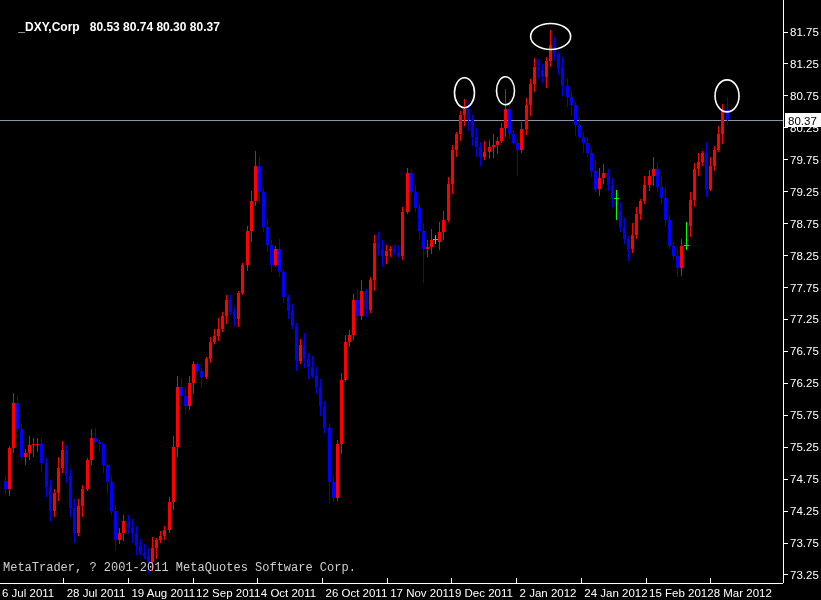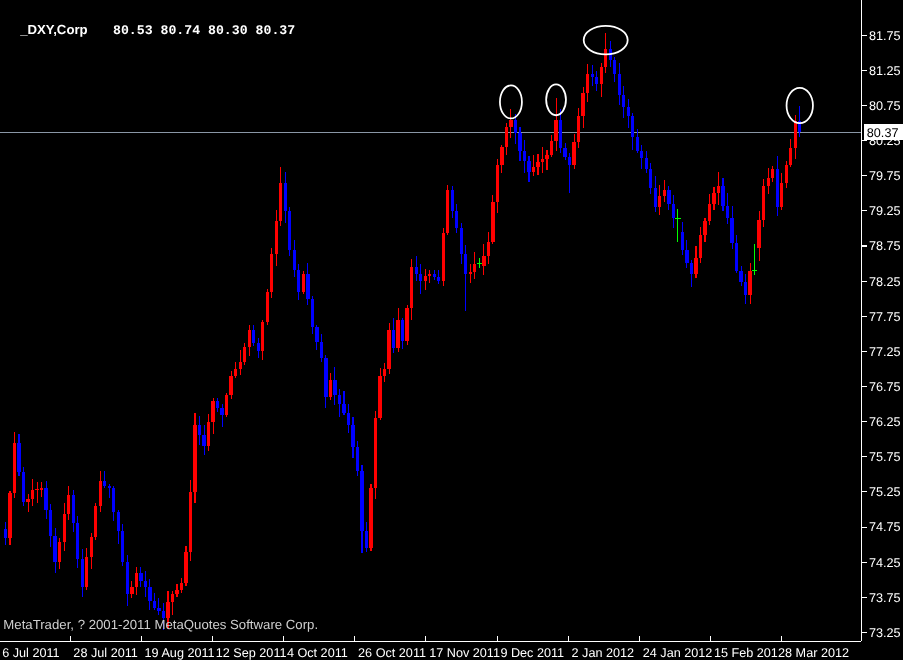--- a/index.html
+++ b/index.html
@@ -1,21 +1,21 @@
 <!DOCTYPE html>
 <html><head>
 <meta charset="utf-8">
 <style>
   html,body{margin:0;padding:0;background:#000;}
   .chart-root{position:relative;width:821px;height:600px;background:#000;overflow:hidden;
     font-family:"Liberation Sans",sans-serif;}
   .title-bar{position:absolute;left:5px;top:6px;color:#fff;font-size:12px;font-weight:bold;
     white-space:pre;z-index:5;}
-  .title-bar .quote{margin-left:23px;font-family:Liberation Mono, monospace;}
-  .watermark{position:absolute;left:3px;top:561px;color:#cfcfcf;font-size:12px;z-index:5;}
+  .title-bar .quote{margin-left:10px;}
+  .watermark{position:absolute;left:3px;top:561px;color:#cfcfcf;font-size:12px;z-index:5;font-family:Liberation Mono, monospace;}
   svg{position:absolute;left:0;top:0;}
   text{font-family:"Liberation Sans",sans-serif;}
 </style>
 </head>
 <body>
 
 <div class="chart-root">
 
   <div class="title-bar">
     <span>_DXY,Corp</span><span class="quote">80.53 80.74 80.30 80.37</span>

